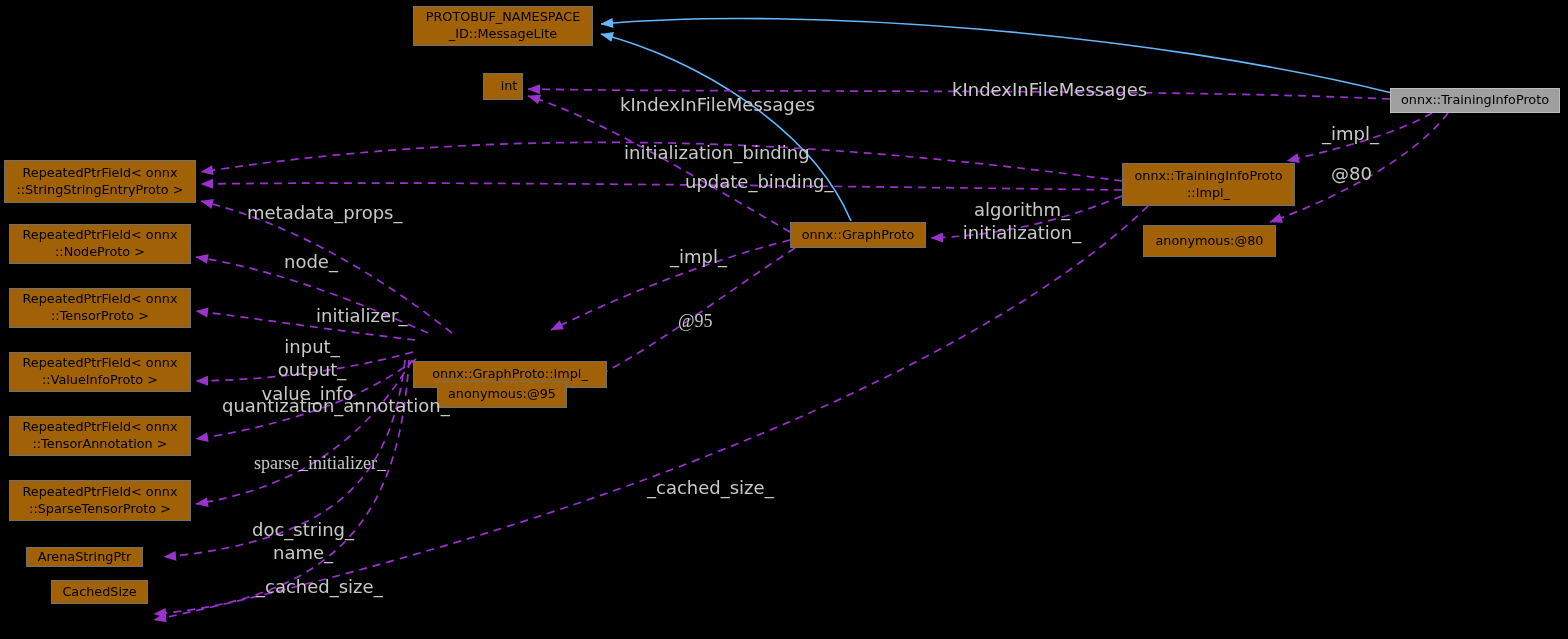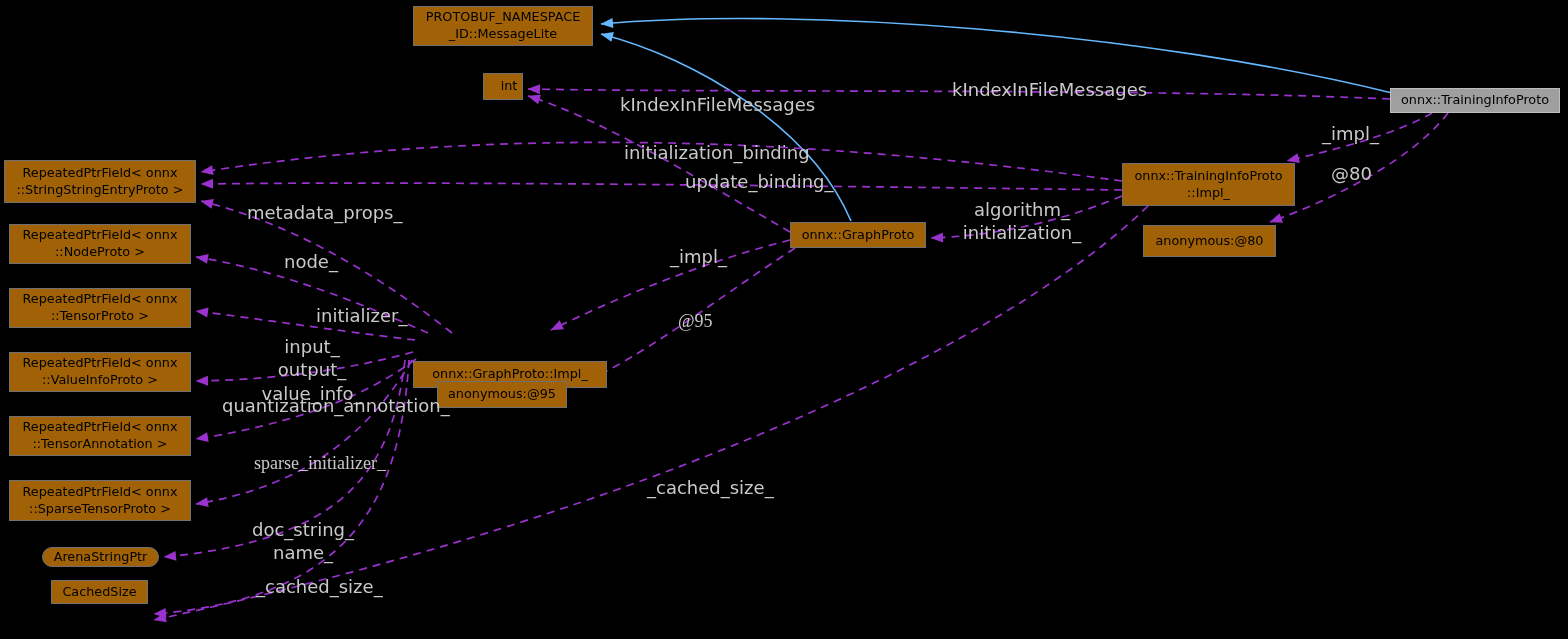--- a/index.html
+++ b/index.html
@@ -79,21 +79,21 @@
 
   <div class="node" style="left:9px;top:352px;width:182px;height:40px;">RepeatedPtrField&lt; onnx
 ::ValueInfoProto &gt;</div>
 
   <div class="node" style="left:9px;top:416px;width:182px;height:40px;">RepeatedPtrField&lt; onnx
 ::TensorAnnotation &gt;</div>
 
   <div class="node" style="left:9px;top:480px;width:182px;height:41px;">RepeatedPtrField&lt; onnx
 ::SparseTensorProto &gt;</div>
 
-  <div class="node" style="left:42px;top:547px;width:117px;height:20px;border-radius:11px;">ArenaStringPtr</div>
+  <div class="node" style="left:26px;top:547px;width:117px;height:20px;">ArenaStringPtr</div>
 
   <div class="node" style="left:51px;top:580px;width:97px;height:24px;">CachedSize</div>
 
   <div class="node" style="left:413px;top:345px;width:194px;height:27px;margin-top:16px;">onnx::GraphProto::Impl_</div>
 
   <div class="node" style="left:437px;top:381px;width:130px;height:27px;">anonymous:@95</div>
 
   <div class="node" style="left:790px;top:222px;width:136px;height:26px;">onnx::GraphProto</div>
 
   <div class="node" style="left:1122px;top:163px;width:173px;height:43px;">onnx::TrainingInfoProto

